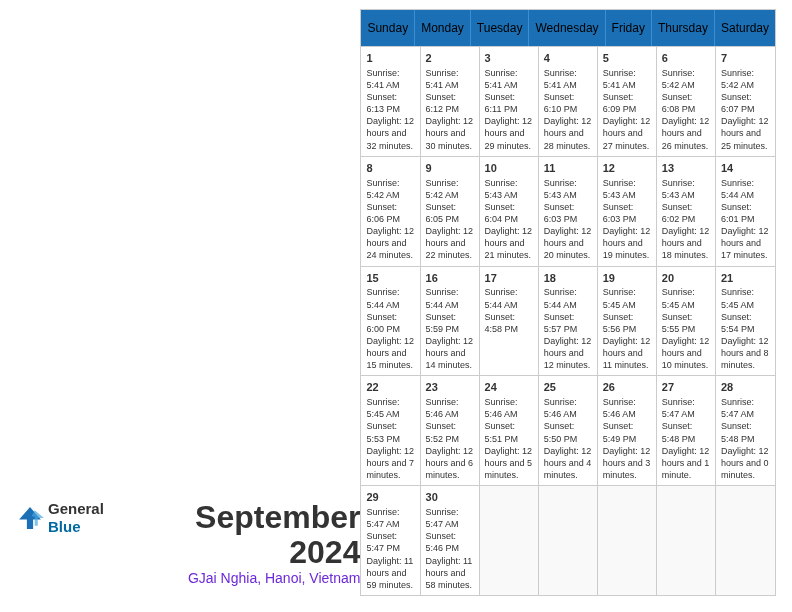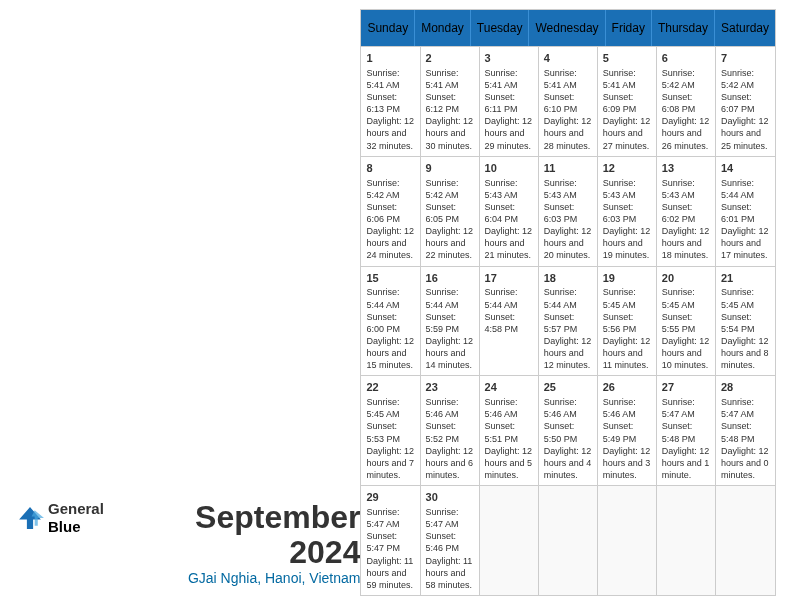--- a/index.html
+++ b/index.html
@@ -37,21 +37,21 @@
     .title-block { text-align: right; }
     .month-title {
       font-size: 32px;
       font-weight: bold;
       color: #333;
       line-height: 1.1;
       margin-left: 12px;
     }
     .location-title {
       font-size: 14px;
-      color: #0369a1;
+      color: #6d28d9;
     }
     .calendar {
       flex: 1;
       display: flex;
       flex-direction: column;
       border: 1px solid #ccc;
     }
     .cal-header {
       display: grid;
       grid-template-columns: repeat(7, 1fr);
@@ -100,21 +100,21 @@
 <div class="page">
   <div class="header">
     <div class="logo">
       <svg class="logo-icon" width="36" height="36" viewBox="0 0 36 36">
         <rect x="0" y="0" width="36" height="36" fill="white"></rect>
         <polygon points="18,4 32,20 22,20 22,32 14,32 14,20 4,20" fill="#1a6fb5"></polygon>
         <polygon points="24,8 36,18 28,18 28,28 24,28 24,16 20,16" fill="#4aa8e0" opacity="0.7"></polygon>
       </svg>
       <div style="line-height:1.2">
         <div style="font-size:15px;font-weight:bold;color:#333;">General</div>
-        <div style="font-size:15px;font-weight:bold;color:#000000;">Blue</div>
+        <div style="font-size:15px;font-weight:bold;color:#0369a1;">Blue</div>
       </div>
     </div>
     <div class="title-block">
       <div class="month-title">September 2024</div>
       <div class="location-title">GJai Nghia, Hanoi, Vietnam</div>
     </div>
   </div>
 
   <div class="calendar">
     <div class="cal-header">

